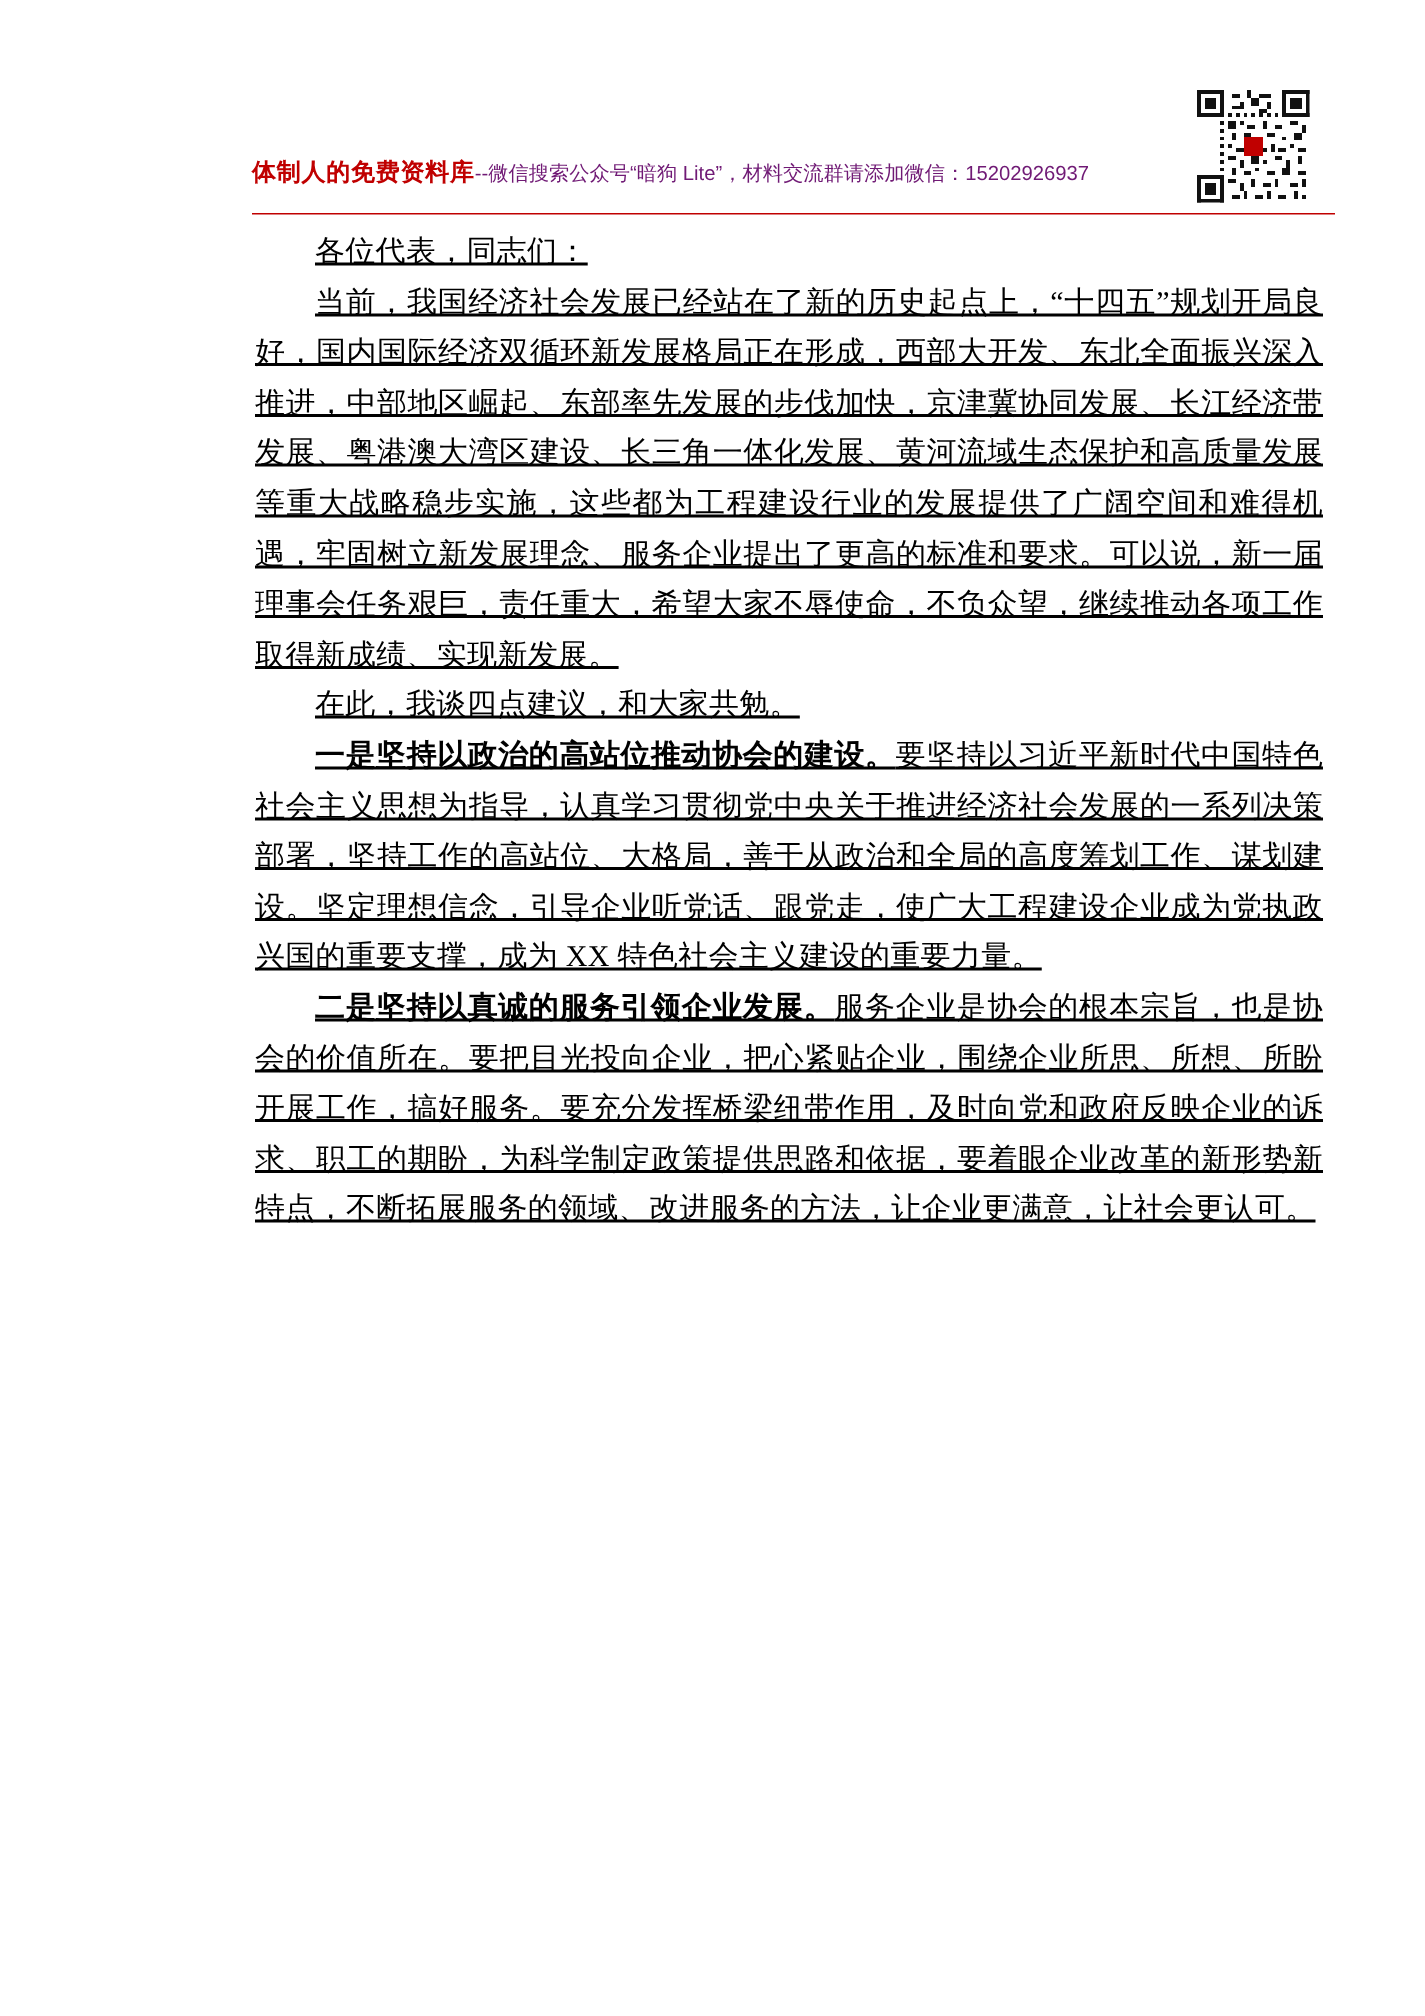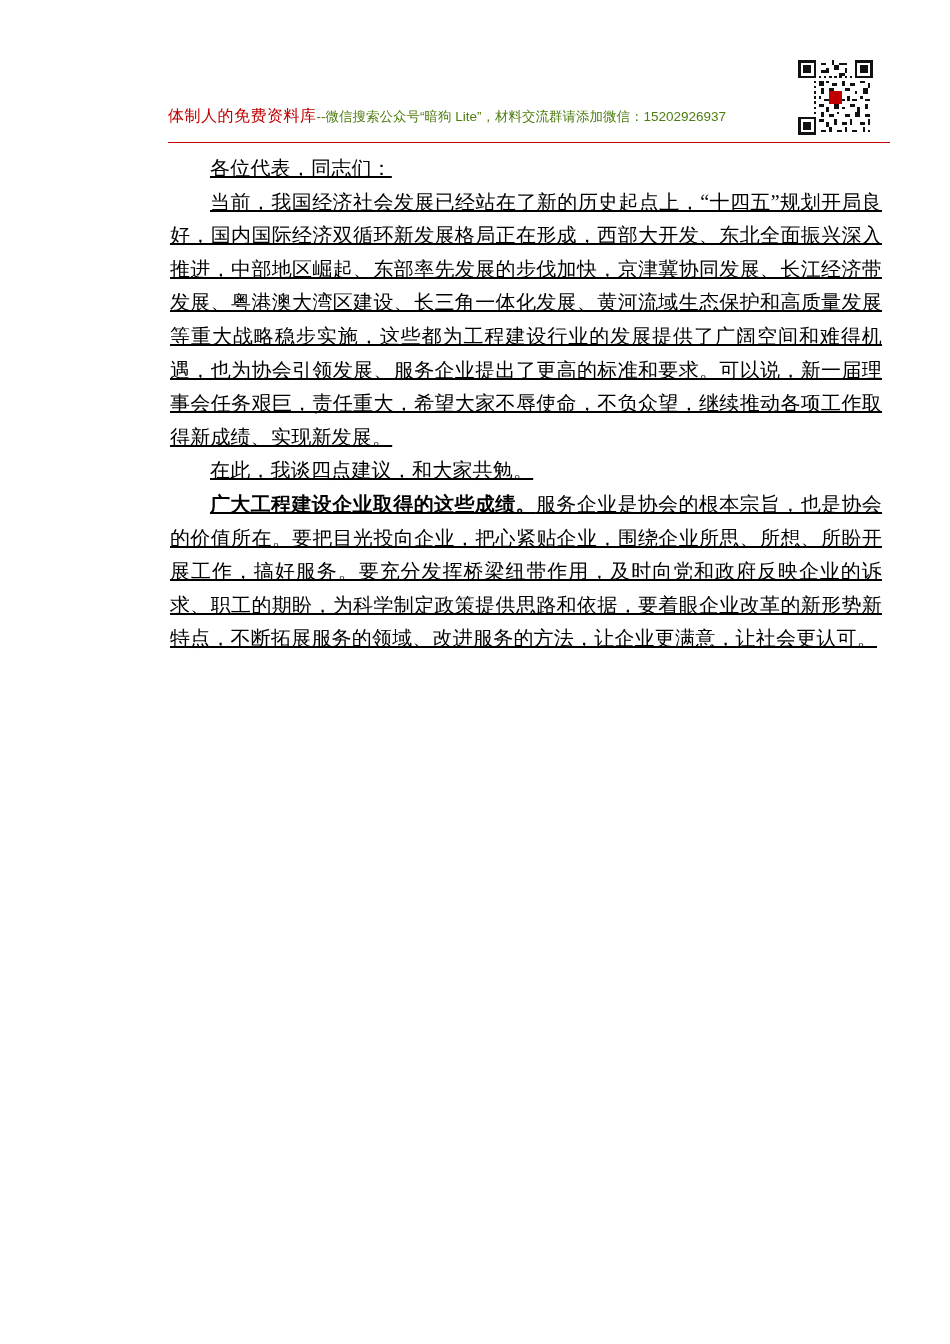--- a/index.html
+++ b/index.html
@@ -45,26 +45,26 @@
     left: 168px;
     top: 46px;
     width: 720px;
     font-family: "Liberation Sans", "DejaVu Sans", sans-serif;
     font-size: 14.5px;
     line-height: 20px;
     white-space: nowrap;
   }
   .banner-red {
     color: #c00000;
-    font-weight: normal;
+    font-weight: bold;
     font-size: 16px;
     letter-spacing: 0.5px;
   }
   .banner-rest {
-    color: #4d7c0f;
+    color: #701a75;
     font-size: 13.5px;
   }
 
   .rule {
     position: absolute;
     left: 168px;
     top: 82px;
     width: 722px;
     height: 1px;
     background: #c00000;
@@ -199,19 +199,20 @@
 
     <div class="banner-line">
       <span class="banner-red">体制人的免费资料库</span><span class="banner-rest">--微信搜索公众号“暗狗 Lite”，材料交流群请添加微信：15202926937</span>
     </div>
 
     <div class="rule"></div>
   </div>
 
   <div class="content">
     <p class="para indent"><span>各位代表，同志们：</span></p>
-    <p class="para indent"><span>当前，我国经济社会发展已经站在了新的历史起点上，“十四五”规划开局良好，国内国际经济双循环新发展格局正在形成，西部大开发、东北全面振兴深入推进，中部地区崛起、东部率先发展的步伐加快，京津冀协同发展、长江经济带发展、粤港澳大湾区建设、长三角一体化发展、黄河流域生态保护和高质量发展等重大战略稳步实施，这些都为工程建设行业的发展提供了广阔空间和难得机遇，也为协会引领发展、服务企业提出了更高的标准和要求。可以说，新一届理事会任务艰巨，责任重大，希望大家不辱使命，不负众望，继续推动各项工作取得新成绩、实现新发展。</span></p>
+    <p class="para indent"><span>当前，我国经济社会发展已经站在了新的历史起点上，“十四五”规划开局良好，国内国际经济双循环新发展格局正在形成，西部大开发、东北全面振兴深入推进，中部地区崛起、东部率先发展的步伐加快，京津冀协同发展、长江经济带发展、粤港澳大湾区建设、长三角一体化发展、黄河流域生态保护和高质量发展等重大战略稳步实施，这些都为工程建设行业的发展提供了广阔空间和难得机遇，牢固树立新发展理念、服务企业提出了更高的标准和要求。可以说，新一届理事会任务艰巨，责任重大，希望大家不辱使命，不负众望，继续推动各项工作取得新成绩、实现新发展。</span></p>
     <p class="para indent"><span>在此，我谈四点建议，和大家共勉。</span></p>
-    <p class="para indent"><span class="bold">广大工程建设企业取得的这些成绩。</span><span>服务企业是协会的根本宗旨，也是协会的价值所在。要把目光投向企业，把心紧贴企业，围绕企业所思、所想、所盼开展工作，搞好服务。要充分发挥桥梁纽带作用，及时向党和政府反映企业的诉求、职工的期盼，为科学制定政策提供思路和依据，要着眼企业改革的新形势新特点，不断拓展服务的领域、改进服务的方法，让企业更满意，让社会更认可。</span></p>
+    <p class="para indent"><span class="bold">一是坚持以政治的高站位推动协会的建设。</span><span>要坚持以习近平新时代中国特色社会主义思想为指导，认真学习贯彻党中央关于推进经济社会发展的一系列决策部署，坚持工作的高站位、大格局，善于从政治和全局的高度筹划工作、谋划建设。坚定理想信念，引导企业听党话、跟党走，使广大工程建设企业成为党执政兴国的重要支撑，成为 XX 特色社会主义建设的重要力量。</span></p>
+    <p class="para indent"><span class="bold">二是坚持以真诚的服务引领企业发展。</span><span>服务企业是协会的根本宗旨，也是协会的价值所在。要把目光投向企业，把心紧贴企业，围绕企业所思、所想、所盼开展工作，搞好服务。要充分发挥桥梁纽带作用，及时向党和政府反映企业的诉求、职工的期盼，为科学制定政策提供思路和依据，要着眼企业改革的新形势新特点，不断拓展服务的领域、改进服务的方法，让企业更满意，让社会更认可。</span></p>
 
   </div>
 
 </div>
 
 </body></html>

